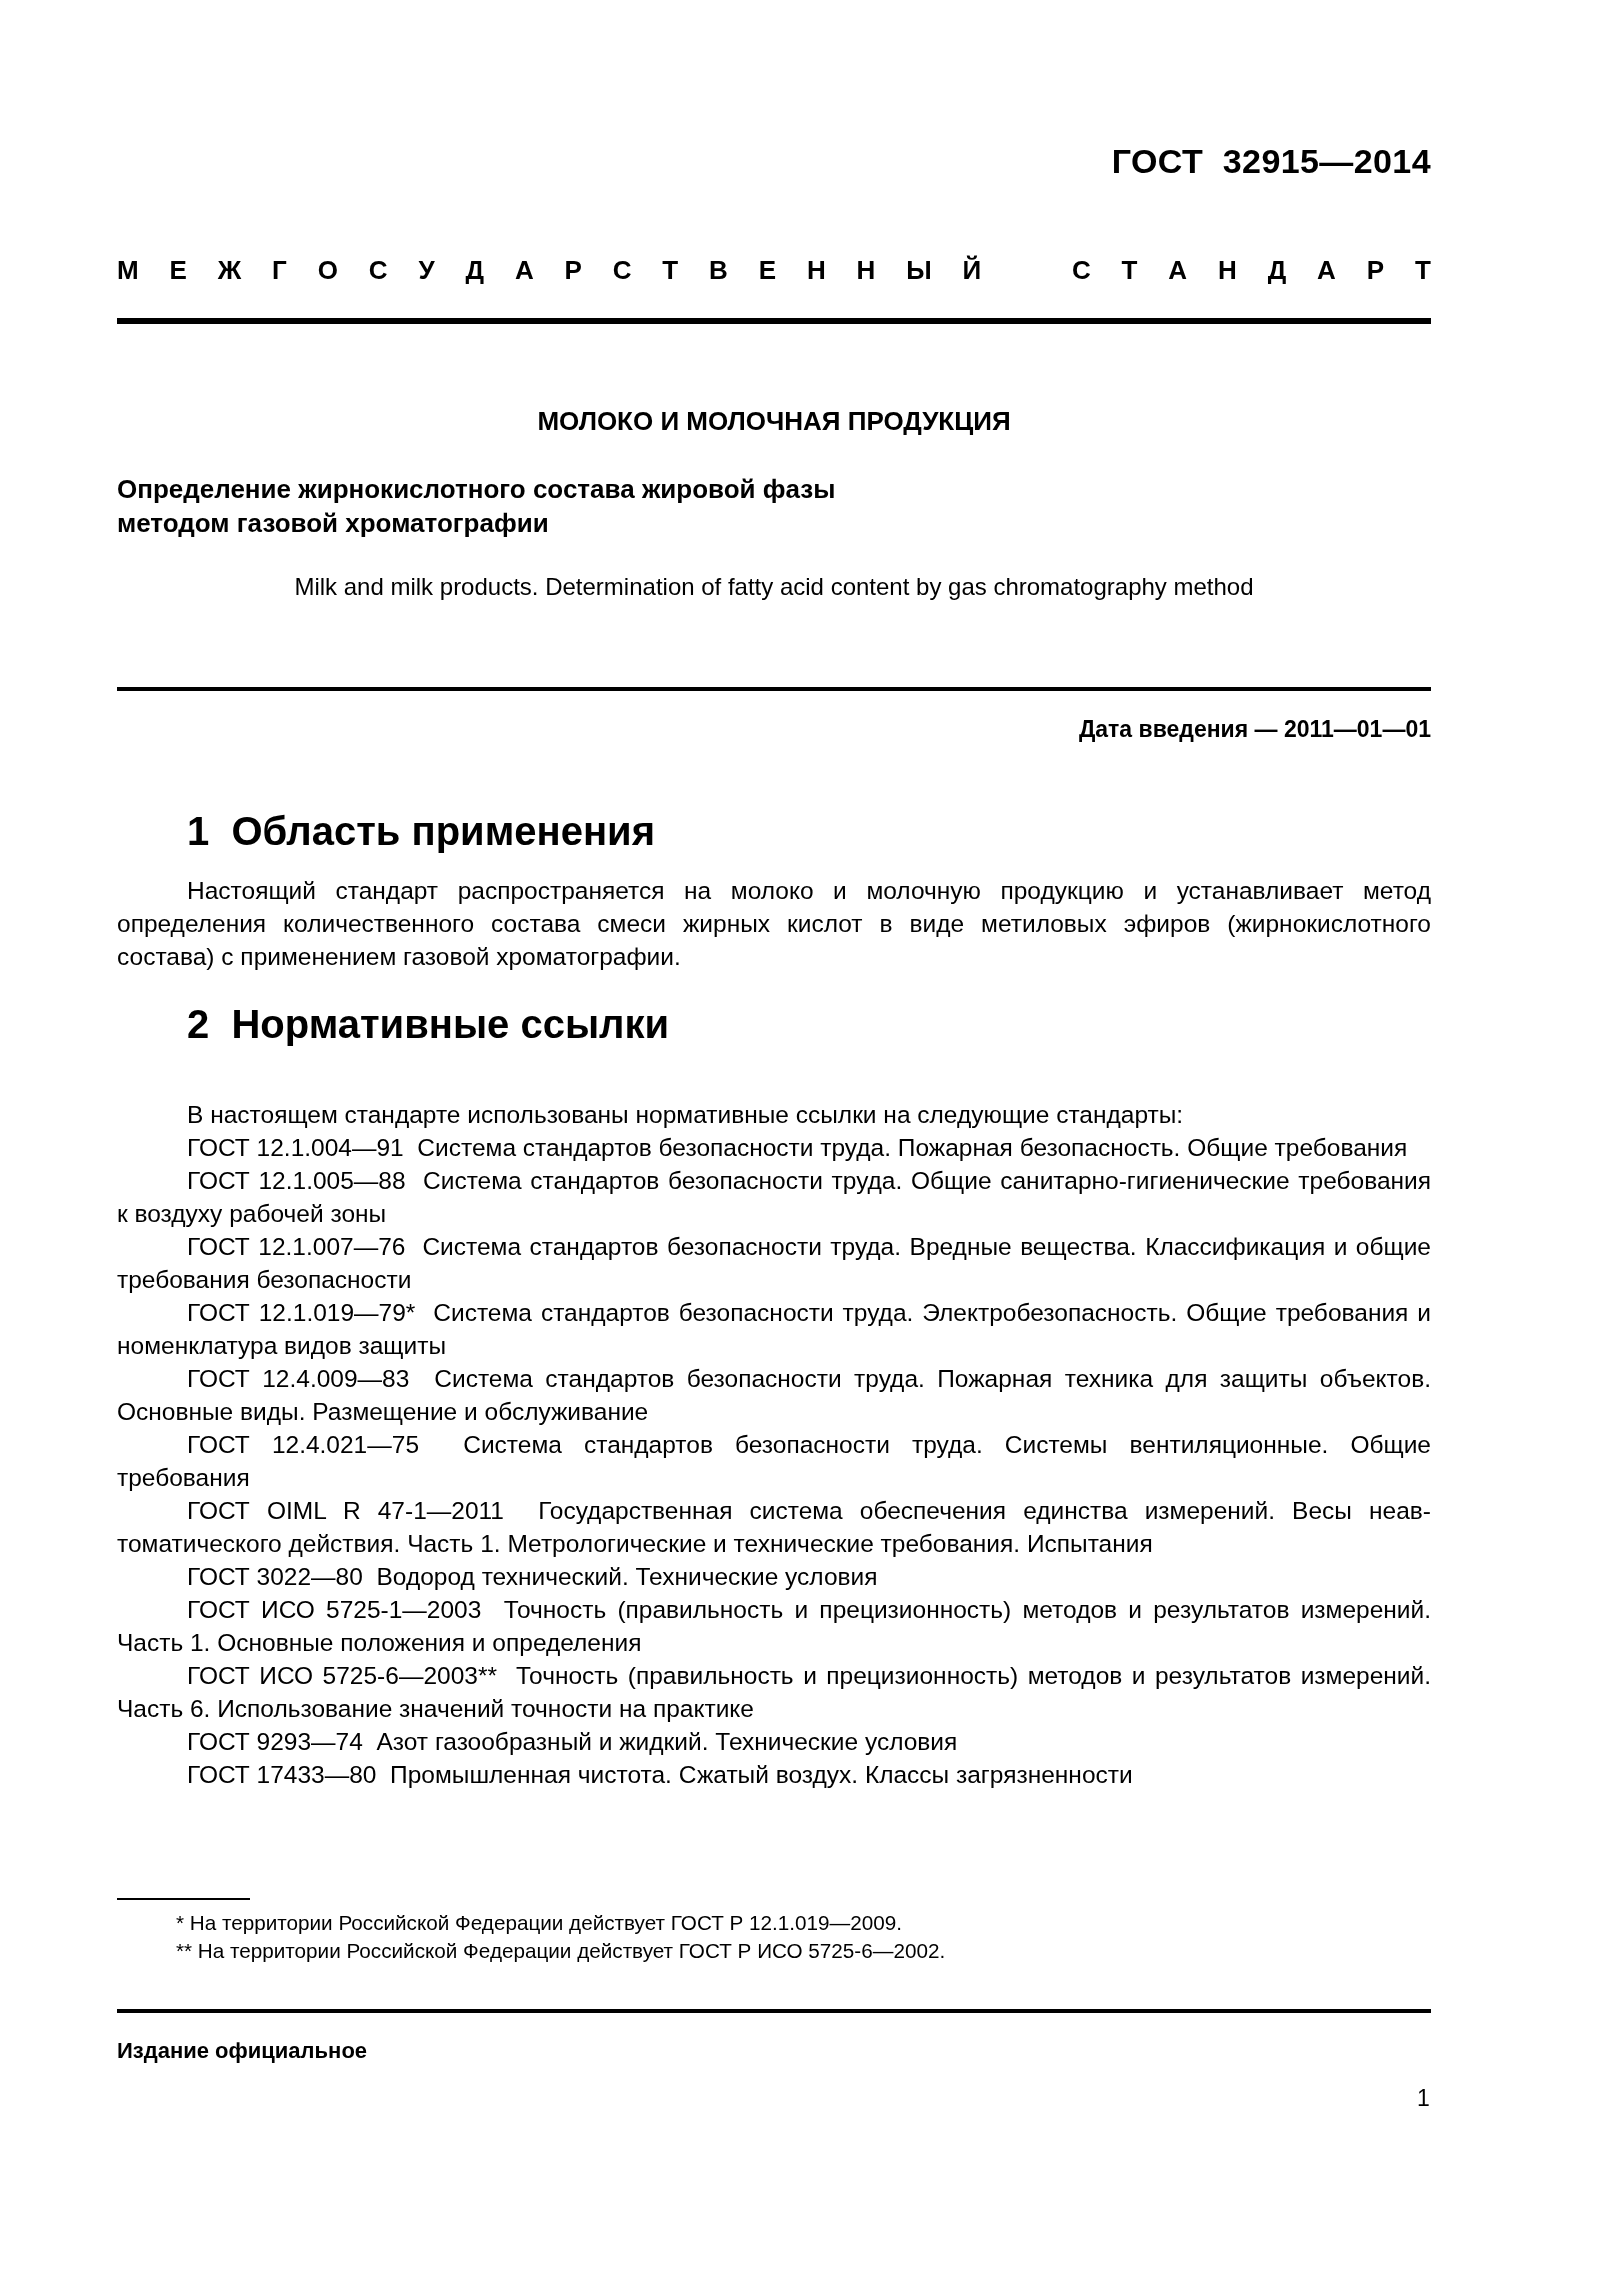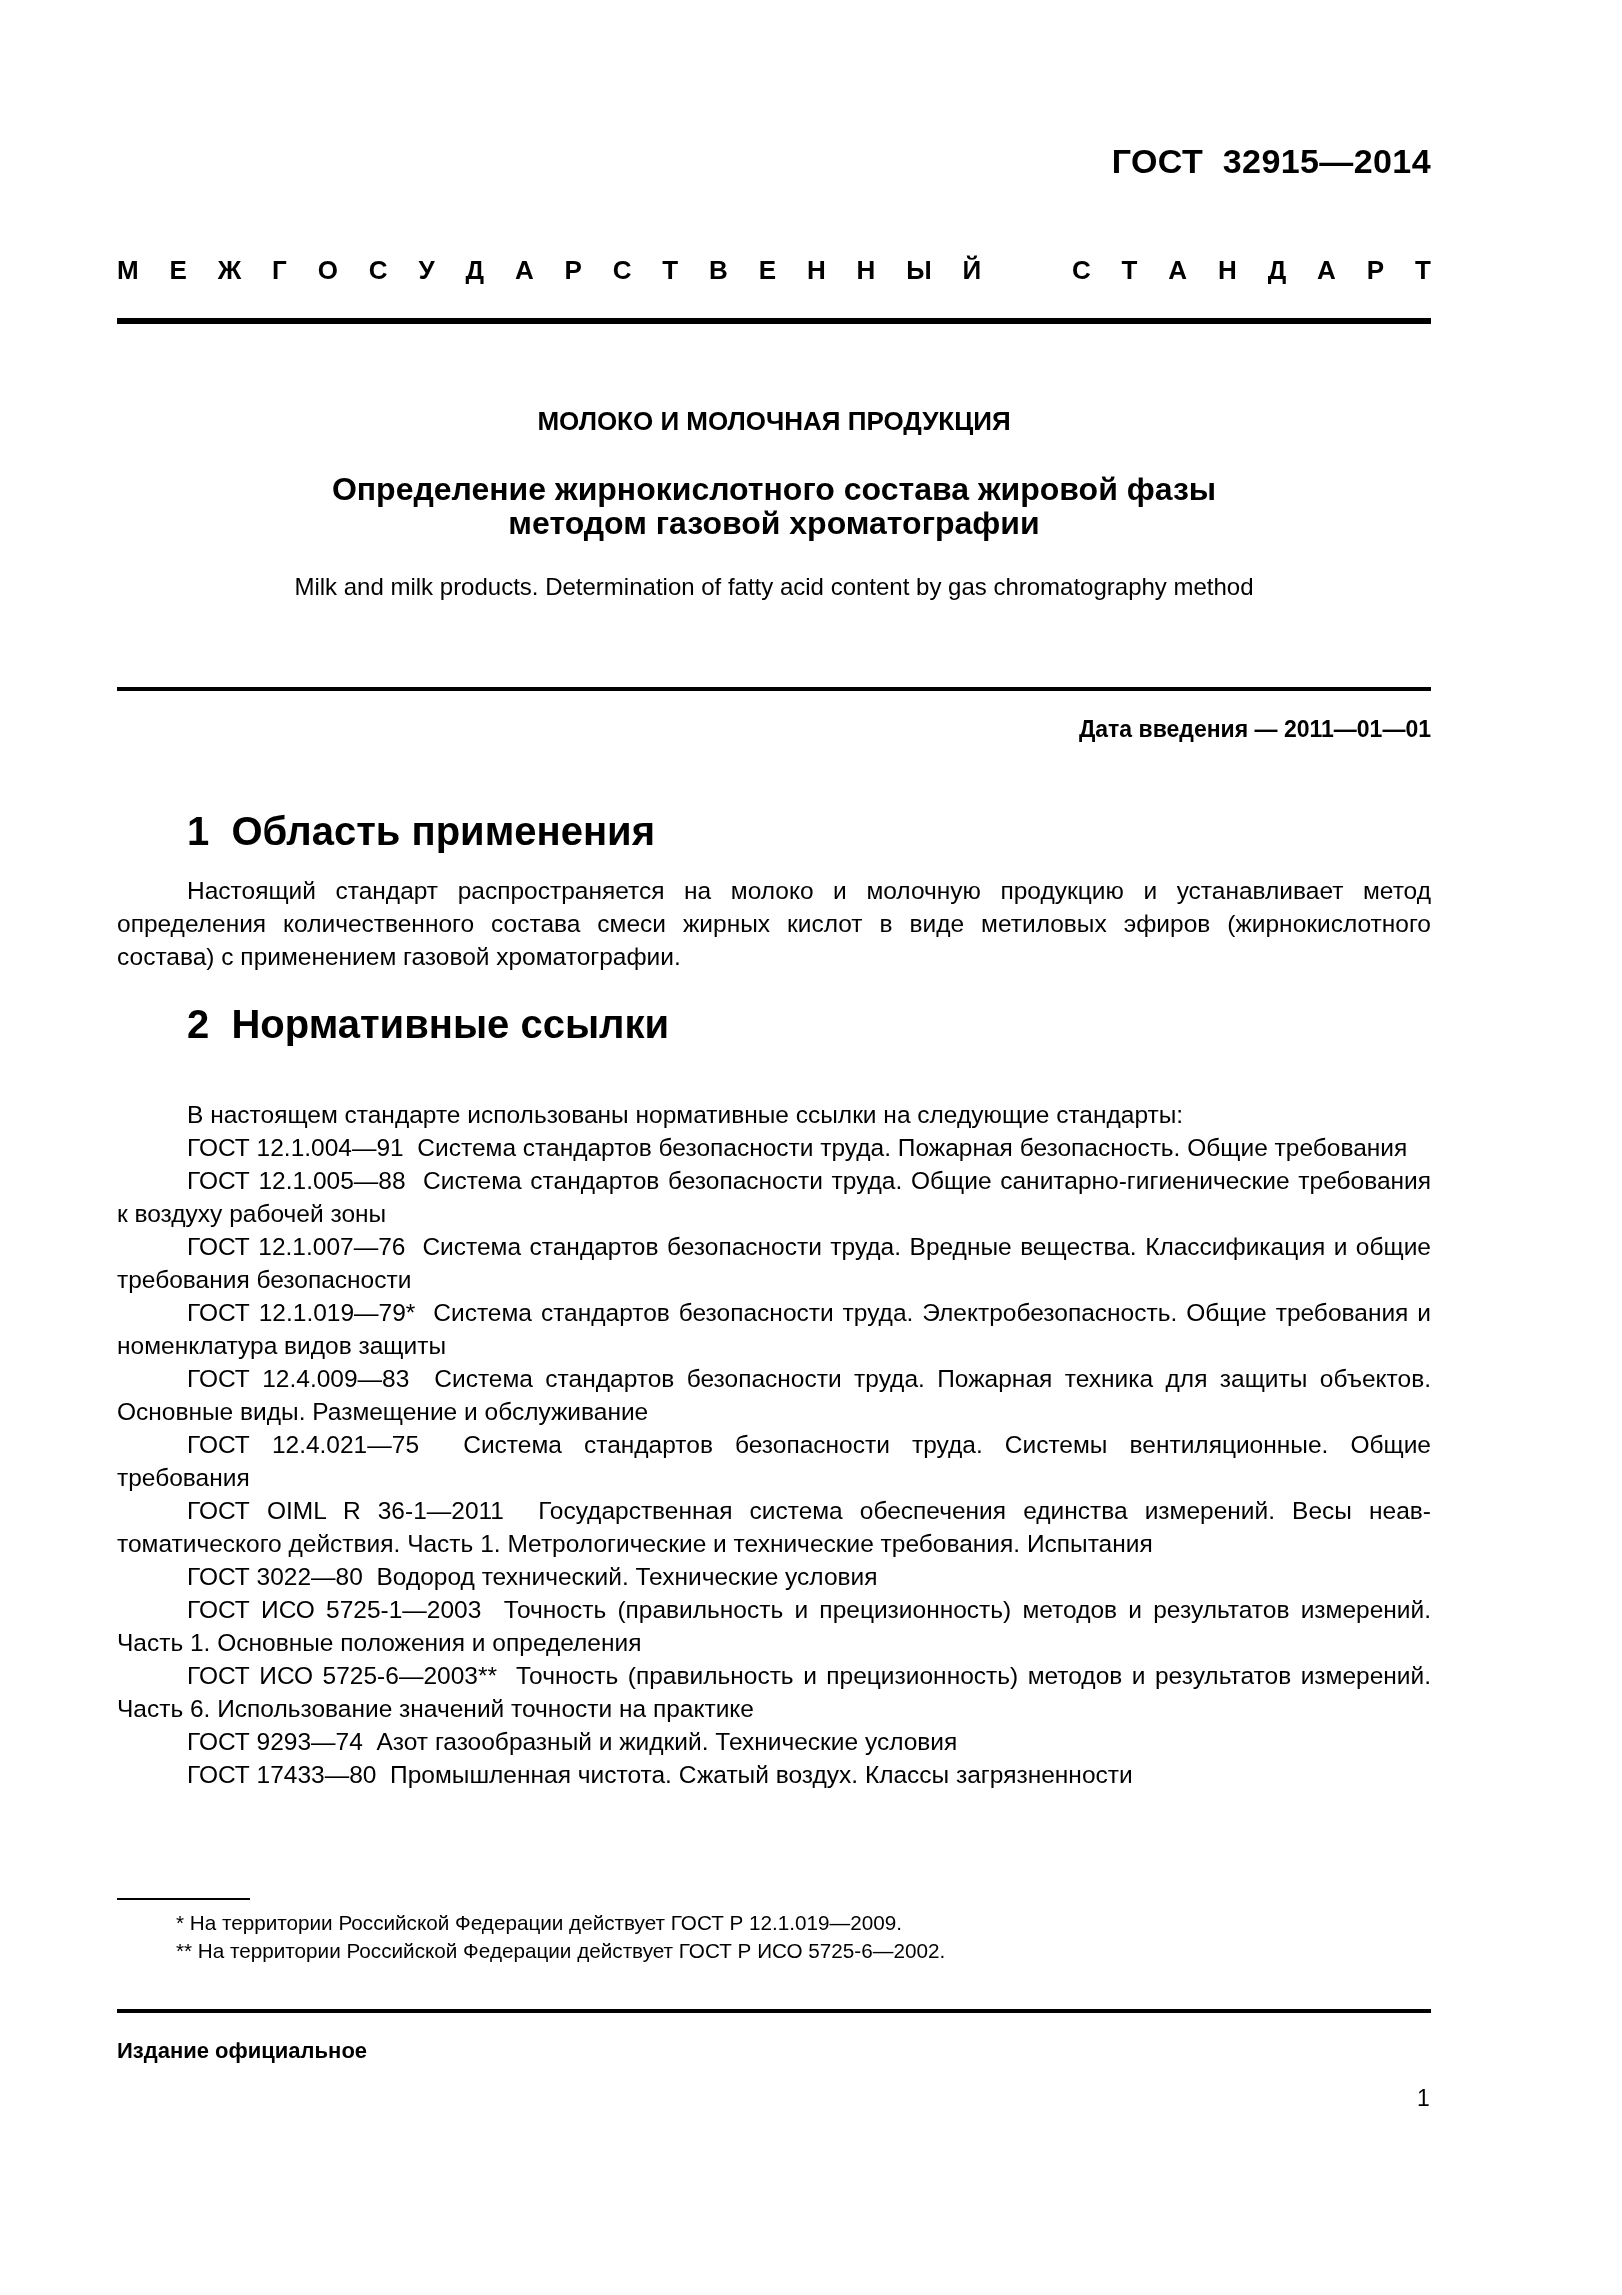--- a/index.html
+++ b/index.html
@@ -55,22 +55,22 @@
 
   .title-main {
     top: 406px;
     text-align: center;
     font-size: 26px;
     font-weight: bold;
     line-height: 31px;
   }
   .title-sub {
     top: 472px;
-    text-align: center;
-    font-size: 32px;
+    text-align: left;
+    font-size: 26px;
     font-weight: bold;
     line-height: 34px;
   }
   .title-en {
     top: 571px;
     text-align: center;
     font-size: 24px;
     line-height: 31px;
   }
 
@@ -200,21 +200,21 @@
 
   <div class="abs section-heading sec2-heading">2  Нормативные ссылки</div>
   <div class="abs col para sec2-body">
     <p>В настоящем стандарте использованы нормативные ссылки на следующие стандарты:</p>
     <p><span class="ref-code">ГОСТ 12.1.004—91</span>&nbsp; <span>Система стандартов безопасности труда. Пожарная безопасность. Общие требования</span></p>
     <p><span class="ref-code">ГОСТ 12.1.005—88</span>&nbsp; <span>Система стандартов безопасности труда. Общие санитарно-гигиенические требования к воздуху рабочей зоны</span></p>
     <p><span class="ref-code">ГОСТ 12.1.007—76</span>&nbsp; <span>Система стандартов безопасности труда. Вредные вещества. Классификация и общие требования безопасности</span></p>
     <p><span class="ref-code">ГОСТ 12.1.019—79*</span>&nbsp; <span>Система стандартов безопасности труда. Электробезопасность. Общие тре­бования и номенклатура видов защиты</span></p>
     <p><span class="ref-code">ГОСТ 12.4.009—83</span>&nbsp; <span>Система стандартов безопасности труда. Пожарная техника для защиты объ­ектов. Основные виды. Размещение и обслуживание</span></p>
     <p><span class="ref-code">ГОСТ 12.4.021—75</span>&nbsp; <span>Система стандартов безопасности труда. Системы вентиляционные. Общие требования</span></p>
-    <p><span class="ref-code">ГОСТ OIML R 36-1—2011</span>&nbsp; <span>Государственная система обеспечения единства измерений. Весы неав­томатического действия. Часть 1. Метрологические и технические требования. Испытания</span></p>
+    <p><span class="ref-code">ГОСТ OIML R 47-1—2011</span>&nbsp; <span>Государственная система обеспечения единства измерений. Весы неав­томатического действия. Часть 1. Метрологические и технические требования. Испытания</span></p>
     <p><span class="ref-code">ГОСТ 3022—80</span>&nbsp; <span>Водород технический. Технические условия</span></p>
     <p><span class="ref-code">ГОСТ ИСО 5725-1—2003</span>&nbsp; <span>Точность (правильность и прецизионность) методов и результатов изме­рений. Часть 1. Основные положения и определения</span></p>
     <p><span class="ref-code">ГОСТ ИСО 5725-6—2003**</span>&nbsp; <span>Точность (правильность и прецизионность) методов и результатов из­мерений. Часть 6. Использование значений точности на практике</span></p>
     <p><span class="ref-code">ГОСТ 9293—74</span>&nbsp; <span>Азот газообразный и жидкий. Технические условия</span></p>
     <p><span class="ref-code">ГОСТ 17433—80</span>&nbsp; <span>Промышленная чистота. Сжатый воздух. Классы загрязненности</span></p>
   </div>
 
   <div class="abs footnote-rule"></div>
   <div class="abs footnotes">
     <p>* На территории Российской Федерации действует ГОСТ Р 12.1.019—2009.</p>

